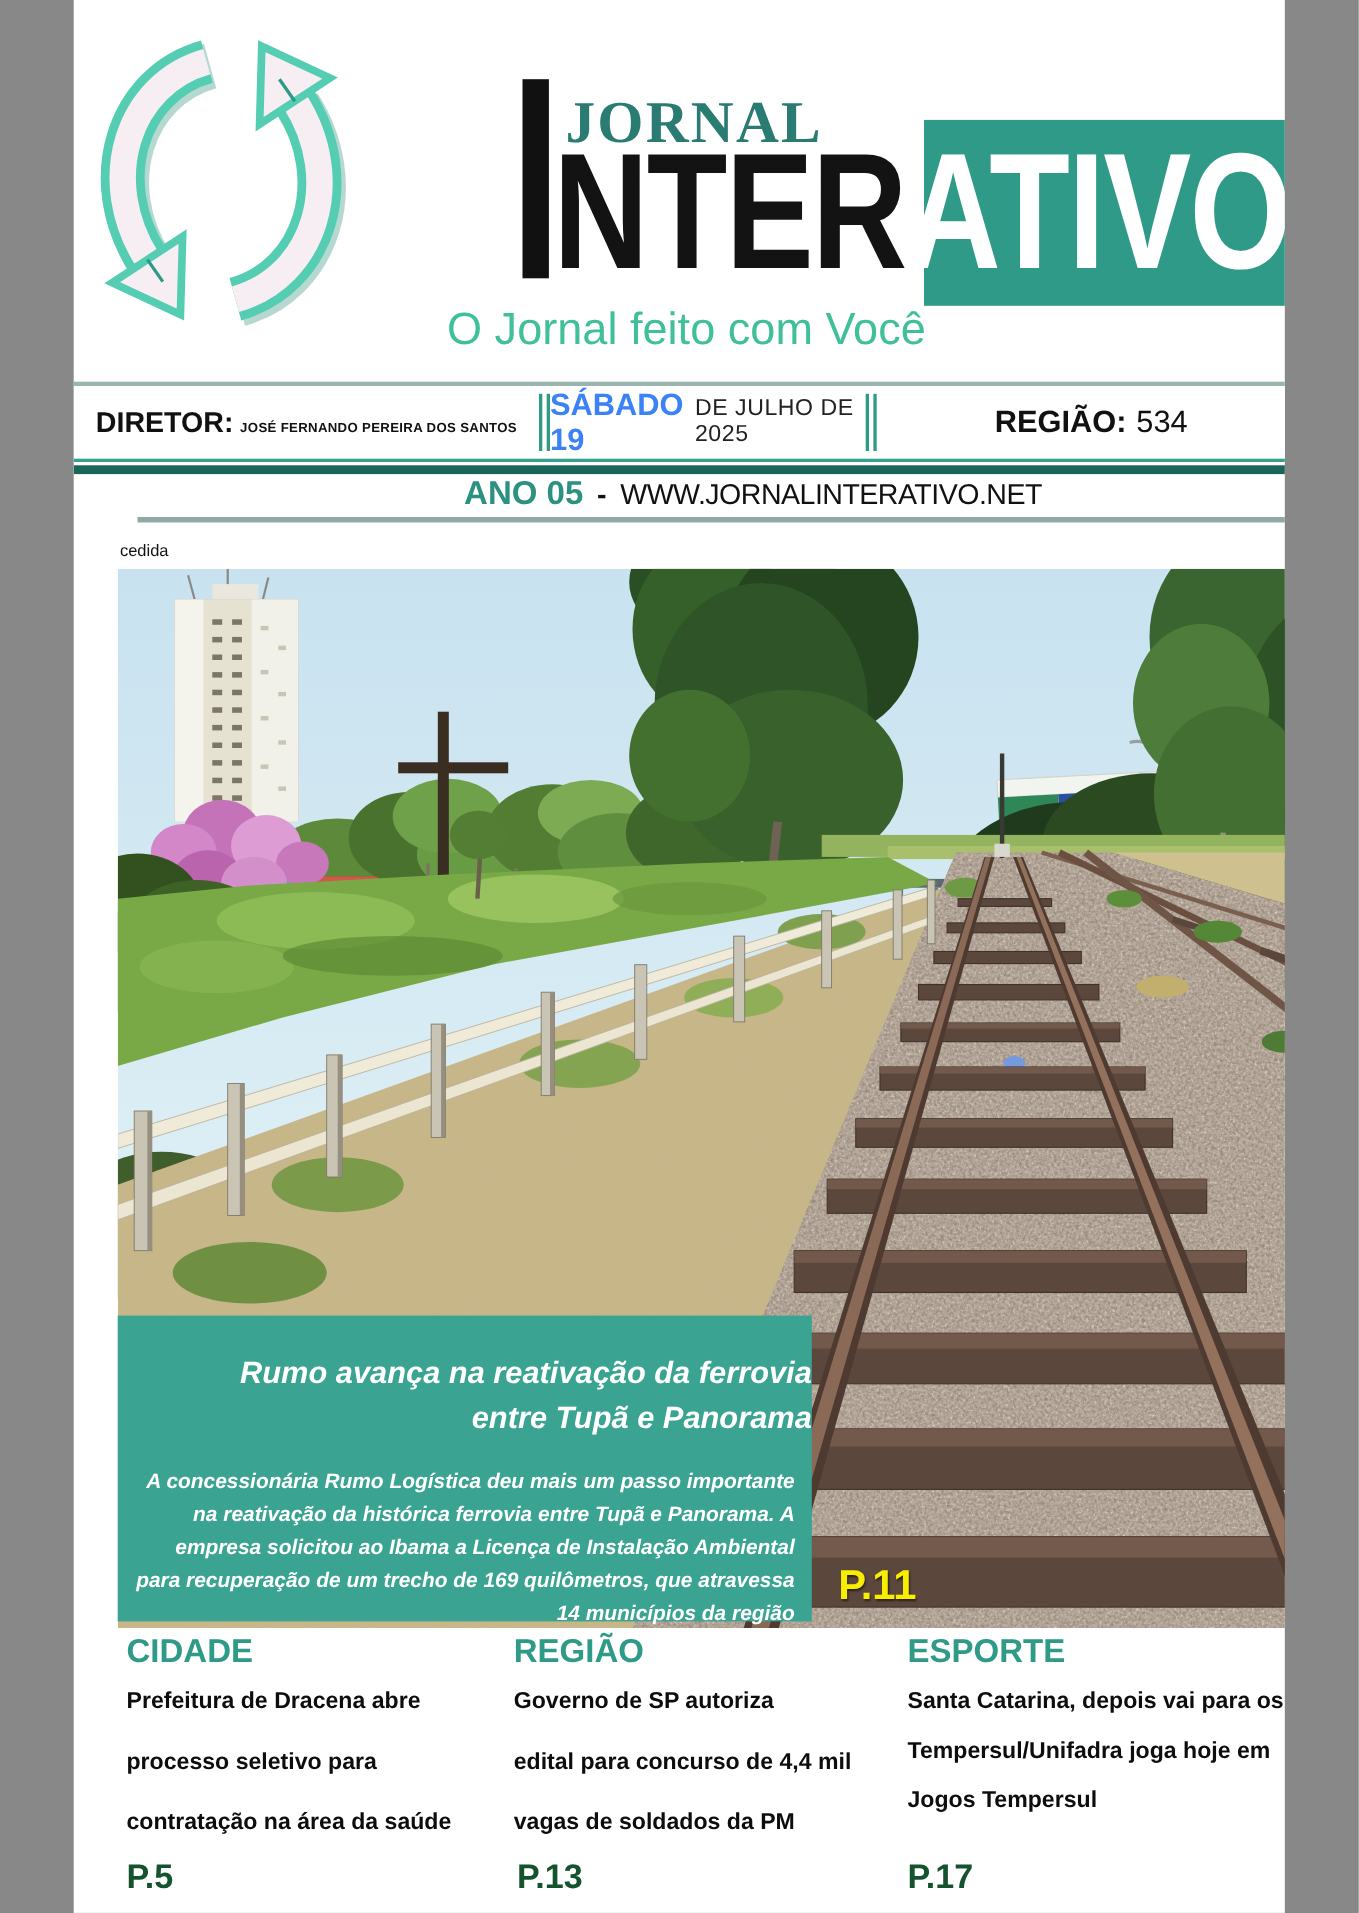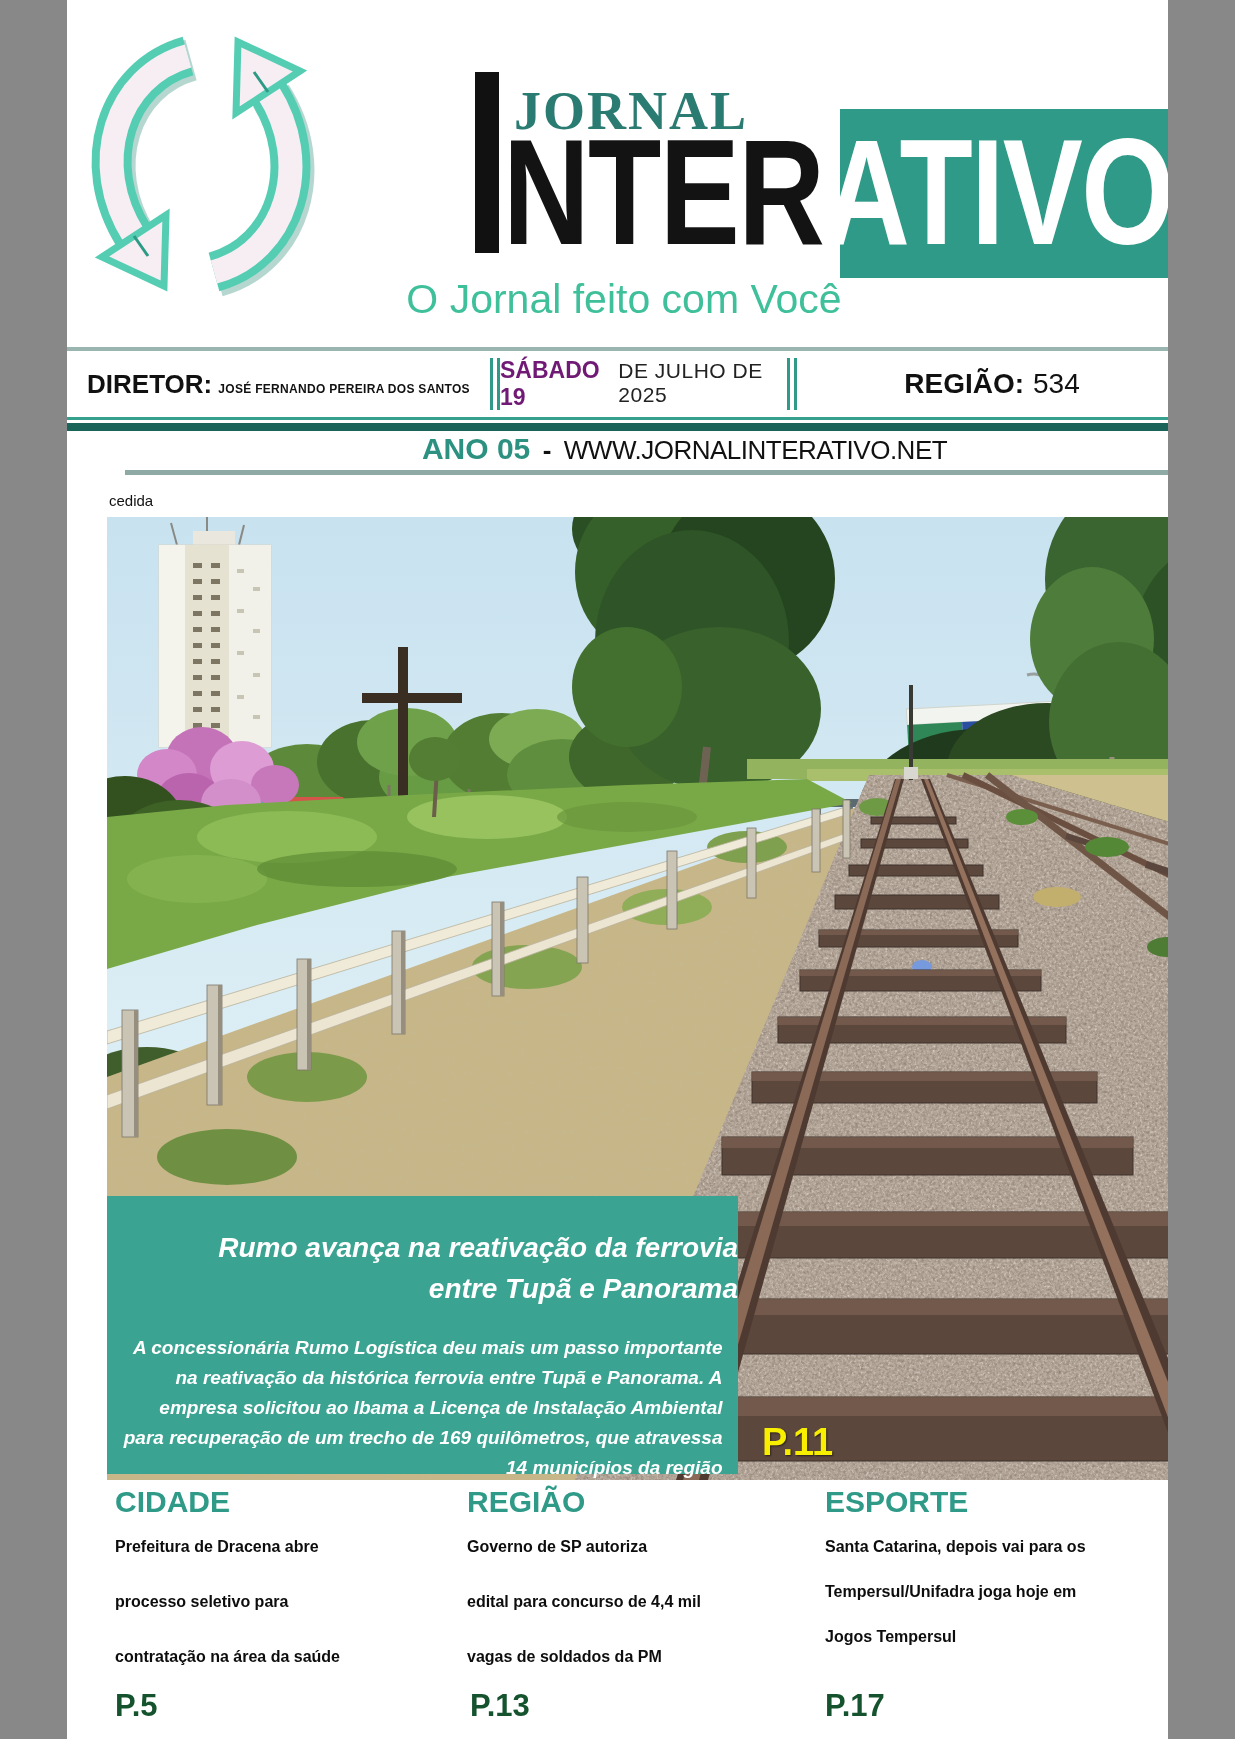--- a/index.html
+++ b/index.html
@@ -32,21 +32,21 @@
     display:flex;align-items:center;
   }
   .ib-cell{display:flex;align-items:baseline;justify-content:center;}
   .ib-c1{width:423px;}
   .ib-c2{width:287px;}
   .ib-c3{width:390px;}
   .ib-fill{flex:1;}
   .ib-sep{width:4px;height:52px;border-left:3px solid #2e9a87;border-right:3px solid #2e9a87;}
   .dir-label{font-weight:bold;font-size:26px;color:#111;}
   .dir-name{font-weight:bold;font-size:12px;color:#111;margin-left:6px;letter-spacing:0.3px;}
-  .date-bold{font-weight:bold;font-size:23px;color:#701a75;}
+  .date-bold{font-weight:bold;font-size:28px;color:#3b82f6;}
   .date-rest{font-size:21px;color:#222;margin-left:7px;letter-spacing:0.5px;}
   .ed-label{font-weight:bold;font-size:28px;color:#111;}
   .ed-num{font-size:28px;color:#111;margin-left:9px;}
   .ib-line1{position:absolute;left:0;top:417px;width:1235px;height:3px;background:#35a08c;}
   .ib-line2{position:absolute;left:0;top:423px;width:1235px;height:8px;background:#1a6459;}
   
   .subheader{
     position:absolute;left:0;top:432px;width:1235px;text-align:center;white-space:nowrap;
   }
   .year{font-weight:bold;font-size:30px;color:#2c9181;vertical-align:baseline;}
@@ -70,21 +70,21 @@
   .pref-photo{
     position:absolute;left:695px;top:1421px;font-size:38px;font-weight:bold;color:#f8ee00;
     text-shadow:1px 1px 2px rgba(0,0,0,0.55);
   }
   
   .col{position:absolute;top:1487px;}
   .col-cidade{left:48px;width:330px;}
   .col-regiao{left:400px;width:330px;}
   .col-esporte{left:758px;width:360px;}
   .col h2{margin:0;font-size:30px;font-weight:bold;color:#2e9a87;line-height:1;}
-  .col .bl{font-size:16px;font-weight:bold;color:#0d0d0d;line-height:24px;}
+  .col .bl{font-size:21px;font-weight:bold;color:#0d0d0d;line-height:24px;}
   .col-cidade .bl, .col-regiao .bl{margin-top:31px;}
   .col-cidade .bl:first-of-type, .col-regiao .bl:first-of-type{margin-top:18px;}
   .col-esporte .bl{margin-top:21px;}
   .col-esporte .bl:first-of-type{margin-top:18px;}
   .pref{position:absolute;top:1688px;font-size:31px;font-weight:bold;color:#14532d;}
   .pref-5{left:48px;} .pref-13{left:403px;} .pref-17{left:758px;}
 </style>
 </head>
 <body>
 

